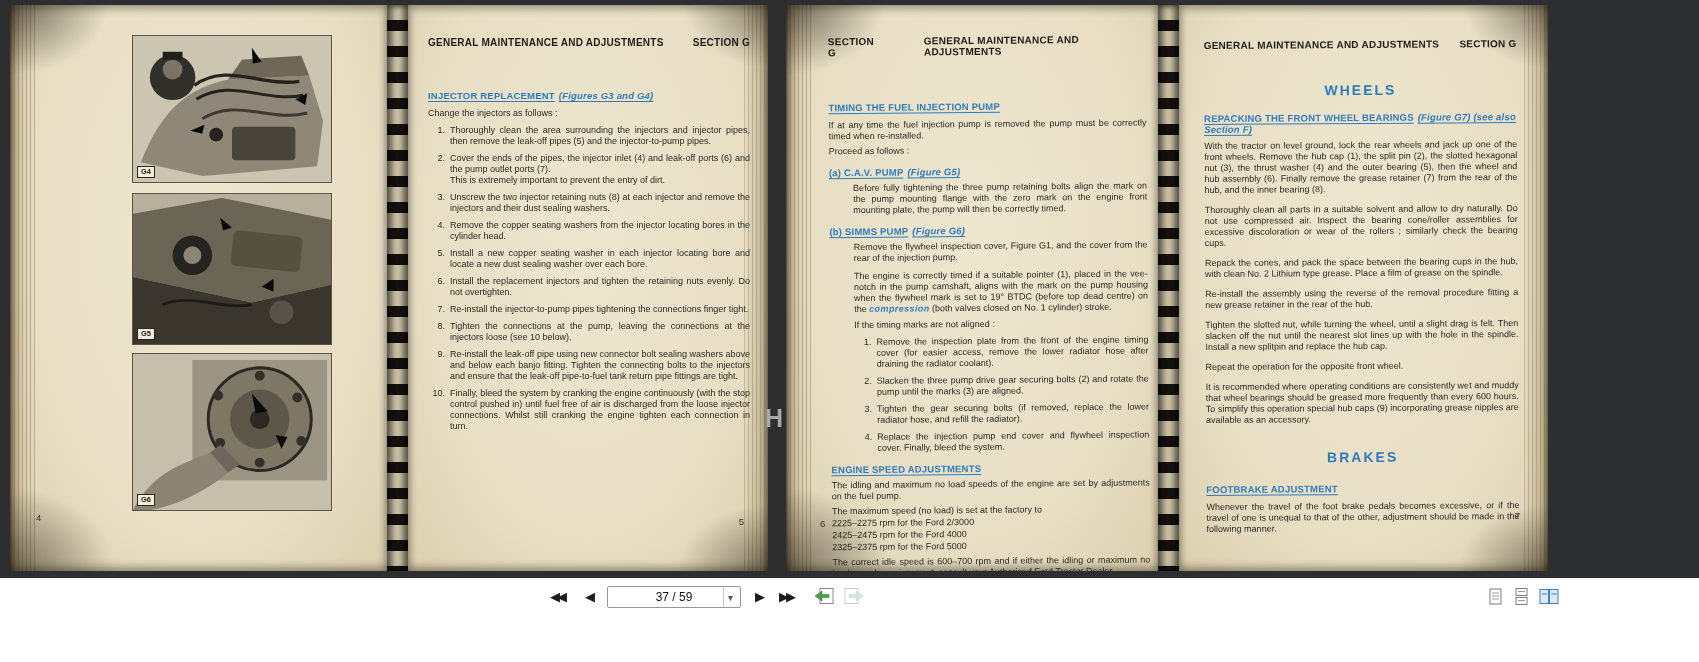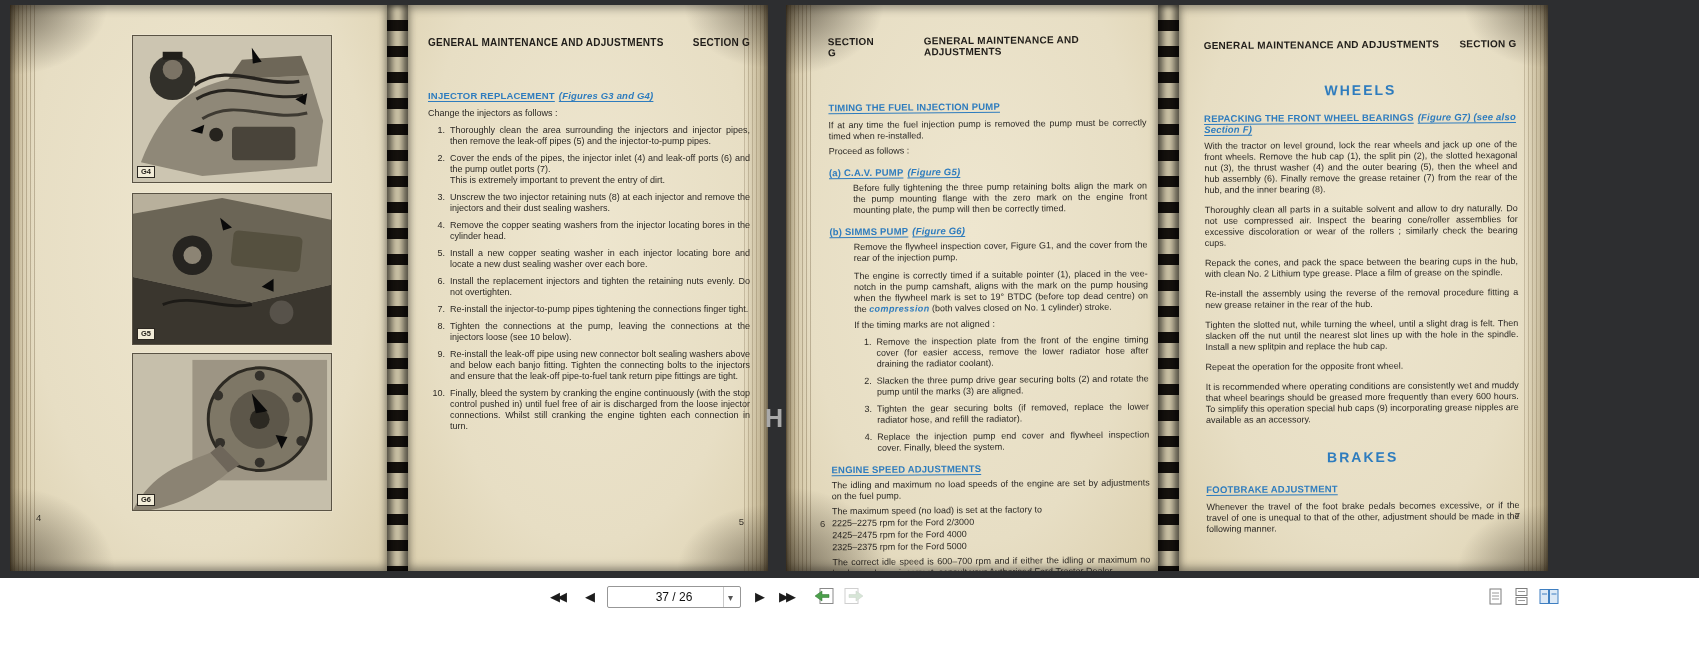--- a/index.html
+++ b/index.html
@@ -332,21 +332,21 @@
   </div>
 
   <span class="artifact-h">H</span>
 </div>
 
 <div class="toolbar">
   <div class="nav-cluster">
     <button class="nav-btn dbl">◀◀</button>
     <button class="nav-btn gap10">◀</button>
     <div class="page-box">
-      <span>37 / 26</span>
+      <span>37 / 59</span>
       <span class="dd">▾</span>
     </div>
     <button class="nav-btn gap10">▶</button>
     <button class="nav-btn dbl gap6">▶▶</button>
 
     <button class="hist-btn gap14">
       <svg width="22" height="18" viewBox="0 0 22 18">
         <rect x="6" y="1.5" width="13" height="15" fill="#ffffff" stroke="#8a8a8a"></rect>
         <path d="M1 9 l7 -5 v3.5 h7 v3 h-7 v3.5 z" fill="#4ba04b" stroke="#2f6e2f" stroke-width="0.5"></path>
       </svg>

